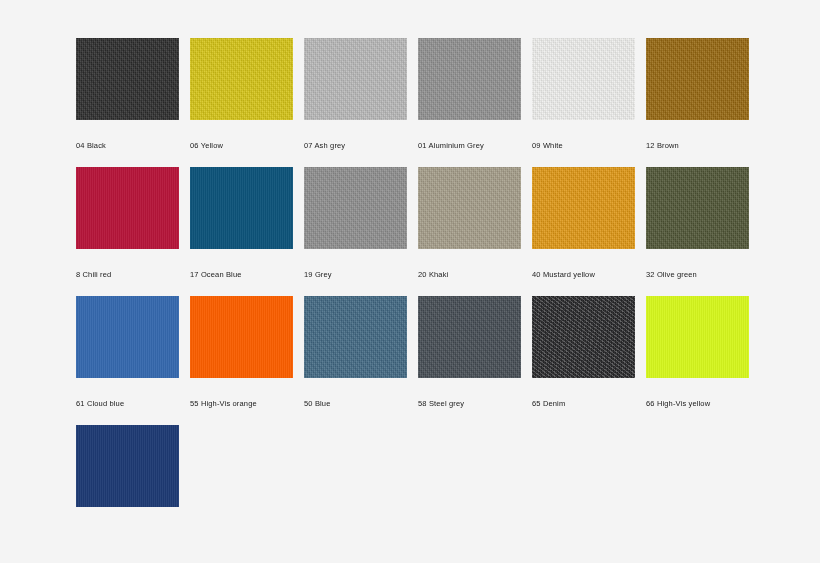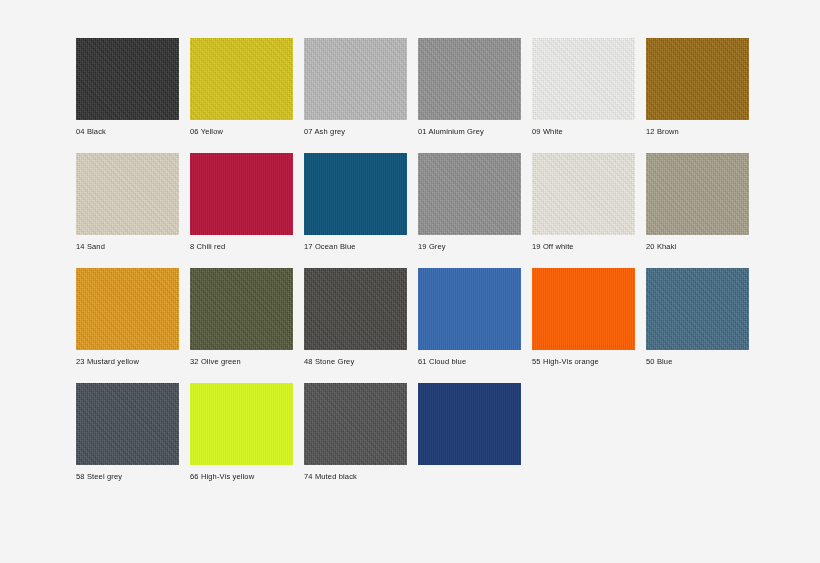--- a/index.html
+++ b/index.html
@@ -86,21 +86,21 @@
         rgba(255,255,255,0.05) 0px,
         rgba(255,255,255,0.05) 1px,
         rgba(0,0,0,0.035) 1px,
         rgba(0,0,0,0.035) 2px);
   }
   .swatch-chip.smooth::after {
     background-image: none;
   }
 
   .swatch-label {
-    margin-top: 7px;
+    margin-top: 21px;
     font-size: 7.5px;
     line-height: 10px;
     color: #1b1b1b;
     letter-spacing: 0.15px;
     white-space: nowrap;
   }
 </style>
 </head>
 <body style="background: rgb(244, 244, 244);">
 
@@ -123,75 +123,63 @@
     </div>
     <div class="swatch-cell">
       <div class="swatch-chip" style="background: rgb(239, 239, 237);"></div>
       <div class="swatch-label">09 White</div>
     </div>
     <div class="swatch-cell">
       <div class="swatch-chip" style="background: rgb(150, 102, 13);"></div>
       <div class="swatch-label">12 Brown</div>
     </div>
     <div class="swatch-cell">
-      <div class="swatch-chip" style="background: rgb(215, 209, 190);"></div>
-      <div class="swatch-label">14 Sand</div>
-    </div>
-    <div class="swatch-cell">
       <div class="swatch-chip smooth" style="background: rgb(181, 21, 58);"></div>
       <div class="swatch-label">8 Chili red</div>
     </div>
     <div class="swatch-cell">
       <div class="swatch-chip smooth" style="background: rgb(13, 83, 121);"></div>
       <div class="swatch-label">17 Ocean Blue</div>
     </div>
     <div class="swatch-cell">
       <div class="swatch-chip" style="background: rgb(142, 142, 142);"></div>
       <div class="swatch-label">19 Grey</div>
     </div>
     <div class="swatch-cell">
-      <div class="swatch-chip" style="background: rgb(233, 230, 221);"></div>
-      <div class="swatch-label">19 Off white</div>
-    </div>
-    <div class="swatch-cell">
       <div class="swatch-chip" style="background: rgb(165, 157, 137);"></div>
       <div class="swatch-label">20 Khaki</div>
     </div>
     <div class="swatch-cell">
       <div class="swatch-chip" style="background: rgb(224, 151, 18);"></div>
-      <div class="swatch-label">23 Mustard yellow</div>
+      <div class="swatch-label">40 Mustard yellow</div>
     </div>
     <div class="swatch-cell">
       <div class="swatch-chip" style="background: rgb(78, 84, 52);"></div>
       <div class="swatch-label">32 Olive green</div>
-    </div>
-    <div class="swatch-cell">
-      <div class="swatch-chip" style="background: rgb(68, 66, 62);"></div>
-      <div class="swatch-label">48 Stone Grey</div>
     </div>
     <div class="swatch-cell">
       <div class="swatch-chip smooth" style="background: rgb(53, 104, 173);"></div>
       <div class="swatch-label">61 Cloud blue</div>
     </div>
     <div class="swatch-cell">
       <div class="swatch-chip smooth" style="background: rgb(249, 94, 0);"></div>
       <div class="swatch-label">55 High-Vis orange</div>
     </div>
     <div class="swatch-cell">
       <div class="swatch-chip" style="background: rgb(63, 103, 130);"></div>
       <div class="swatch-label">50 Blue</div>
     </div>
     <div class="swatch-cell">
       <div class="swatch-chip" style="background: rgb(67, 74, 82);"></div>
       <div class="swatch-label">58 Steel grey</div>
     </div>
     <div class="swatch-cell">
+      <div class="swatch-chip twill" style="background: rgb(46, 46, 48);"></div>
+      <div class="swatch-label">65 Denim</div>
+    </div>
+    <div class="swatch-cell">
       <div class="swatch-chip smooth" style="background: rgb(212, 245, 30);"></div>
       <div class="swatch-label">66 High-Vis yellow</div>
-    </div>
-    <div class="swatch-cell">
-      <div class="swatch-chip" style="background: rgb(77, 77, 77);"></div>
-      <div class="swatch-label">74 Muted black</div>
     </div>
     <div class="swatch-cell">
       <div class="swatch-chip smooth" style="background: rgb(30, 58, 115);"></div>
     </div>
   </div>
 
 </body></html>

